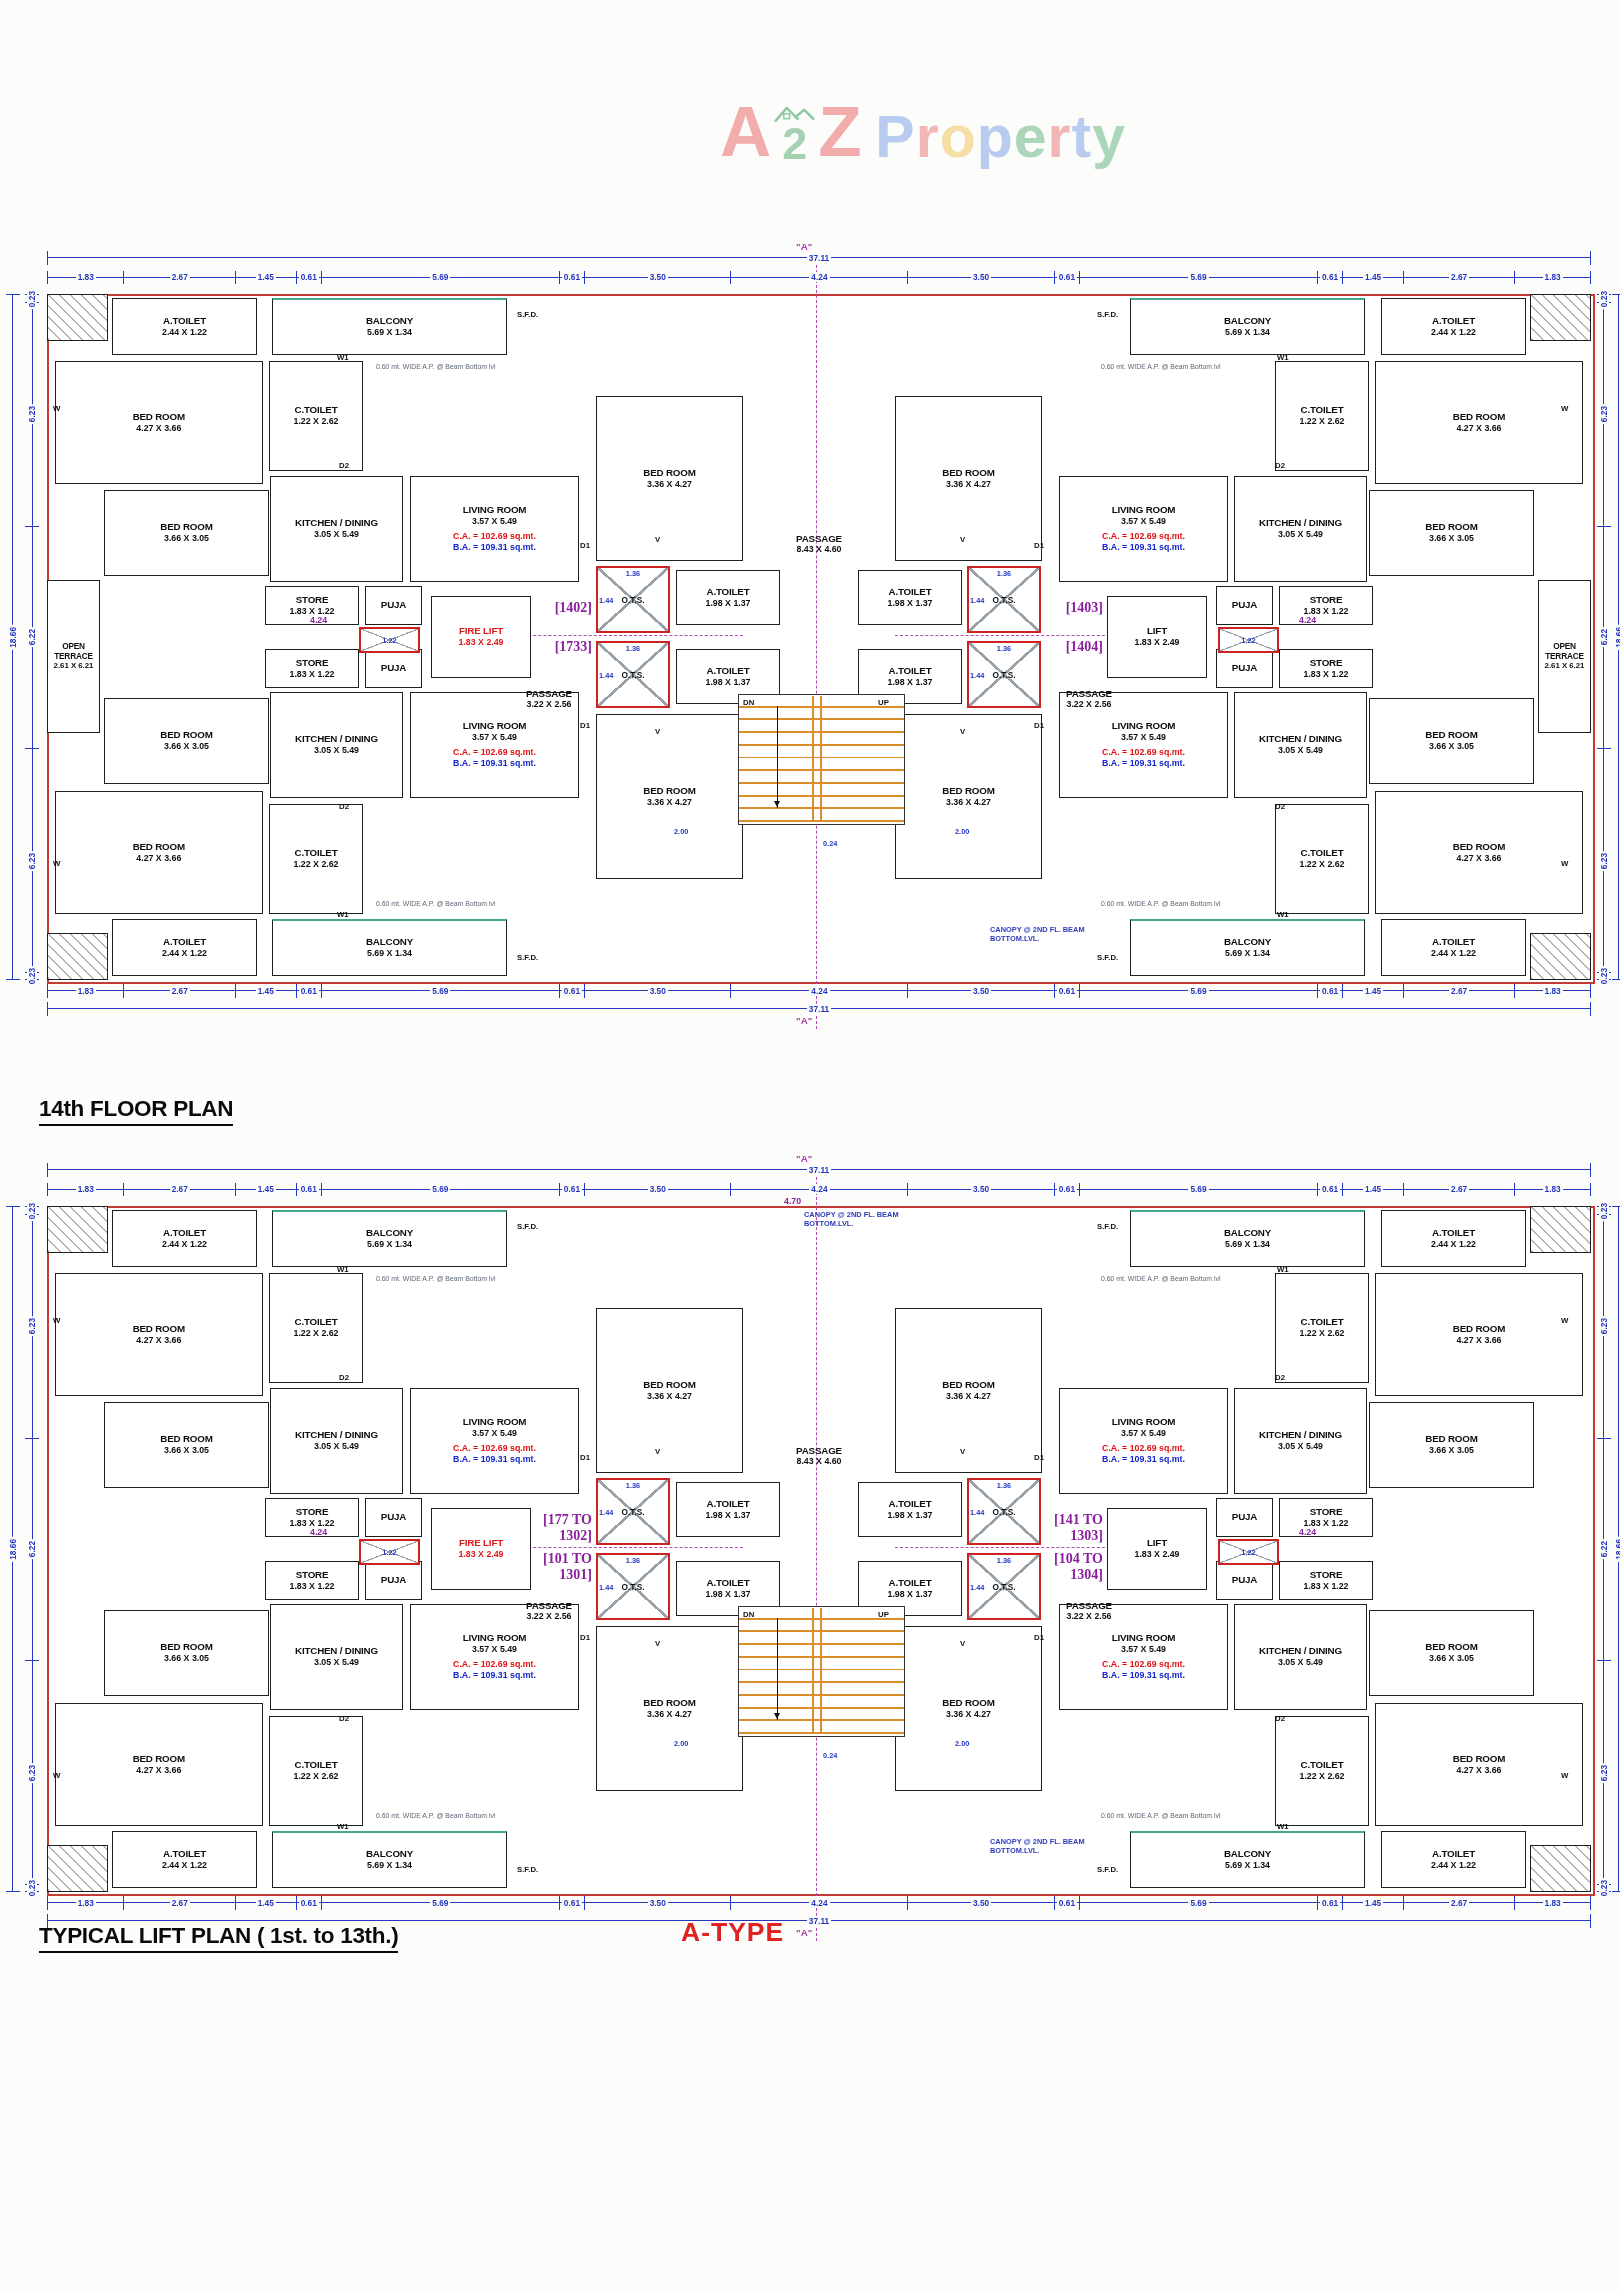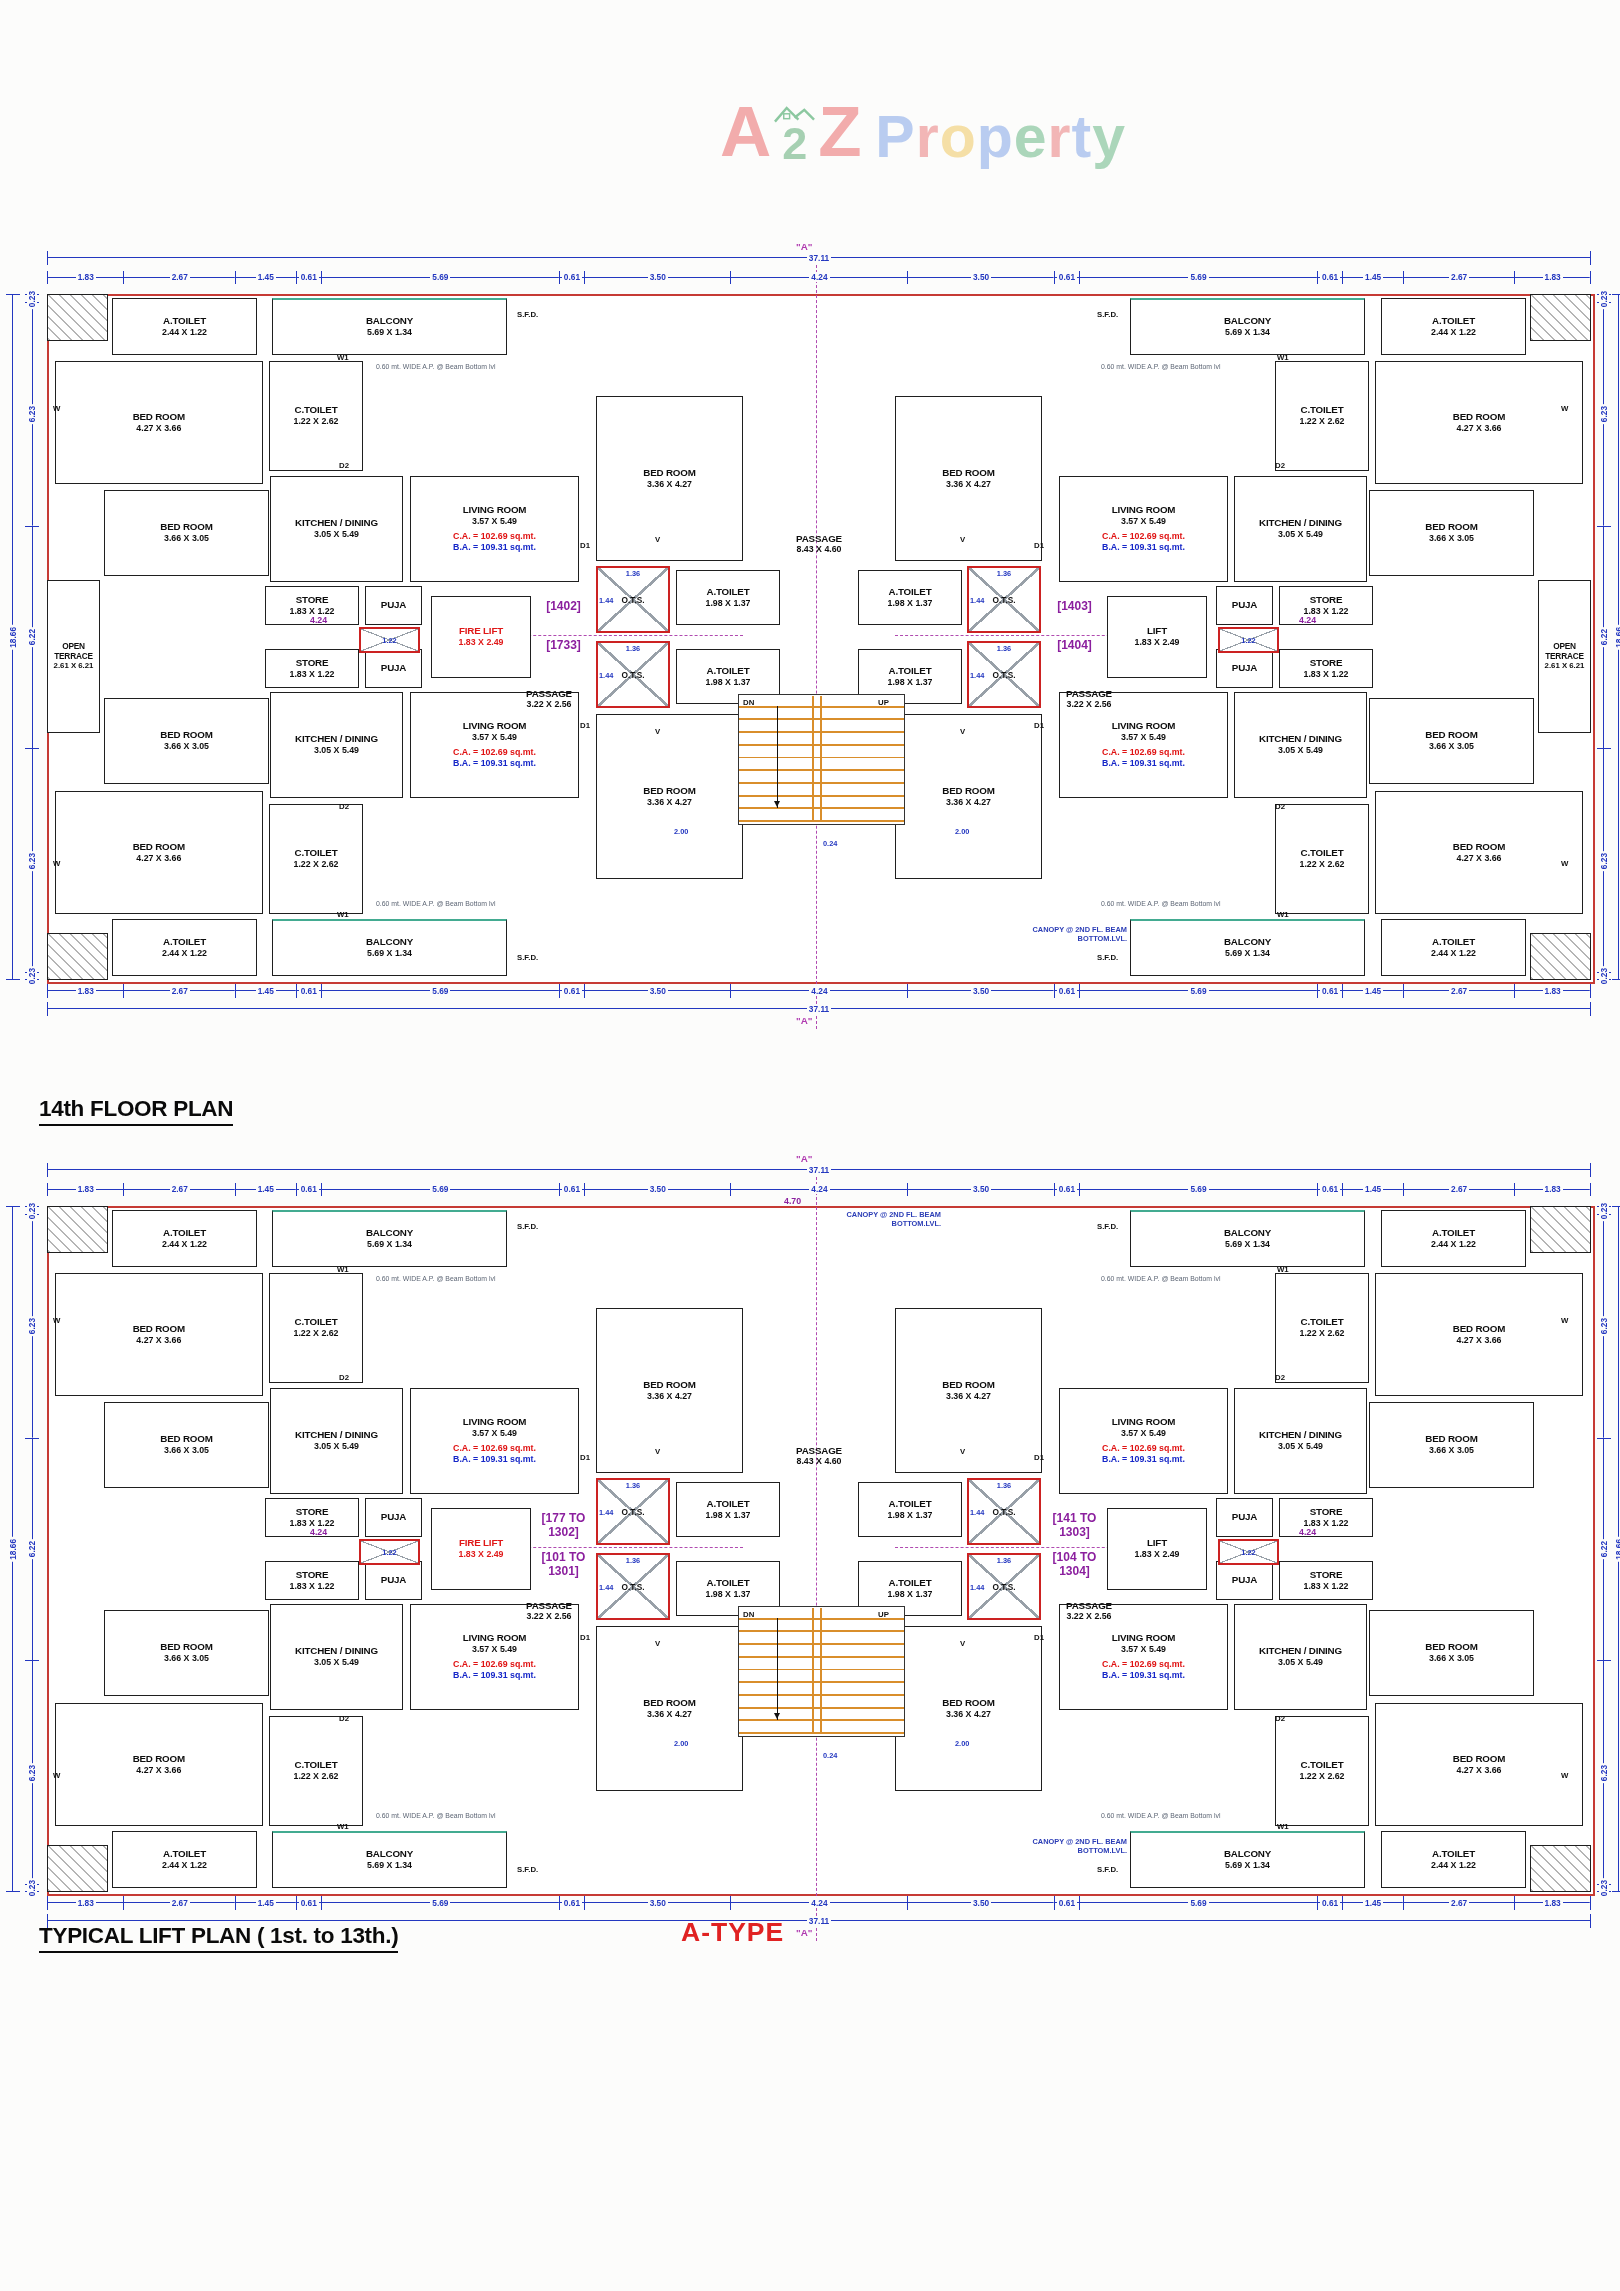--- a/index.html
+++ b/index.html
@@ -15,24 +15,24 @@
   .ca{font-size:8.8px;font-weight:bold;color:#e01212;margin-top:2.9px;line-height:1.2;}
   .ba{font-size:8.8px;font-weight:bold;color:#1526c8;line-height:1.2;}
   .redtext .nm,.redtext .dm{color:#e01818;}
   .hatch{background:repeating-linear-gradient(45deg,#b5b5b5 0 1.5px,#ffffff 1.5px 7.8px);}
   .balcony{border-top:2.9px solid #43ab91;}
   .otsbox{border:2px solid #cc2222;background:
     linear-gradient(to top right,transparent 48.6%,#98a0a8 48.6% 51.4%,transparent 51.4%),
     linear-gradient(to bottom right,transparent 48.6%,#98a0a8 48.6% 51.4%,transparent 51.4%),#ffffff;}
   .freelabel{position:absolute;display:flex;flex-direction:column;align-items:center;justify-content:center;
         text-align:center;z-index:3;}
-  .tag{position:absolute;font-size:12px;font-weight:bold;color:#8b1f9e;z-index:4;line-height:1.15;text-align:center;}
+  .tag{position:absolute;font-size:14px;font-weight:bold;color:#8b1f9e;z-index:4;line-height:1.15;text-align:right;font-family:Liberation Serif, serif;}
   .tiny{position:absolute;font-size:7.8px;font-weight:bold;color:#111;z-index:4;}
   .note{position:absolute;font-size:6.9px;color:#5d6675;z-index:4;white-space:nowrap;}
-  .bluenote{position:absolute;font-size:7.4px;font-weight:bold;color:#2b3db6;z-index:4;text-align:right;line-height:1.25;}
+  .bluenote{position:absolute;font-size:7.4px;font-weight:bold;color:#2b3db6;z-index:4;text-align:left;line-height:1.25;}
   .odim{position:absolute;font-size:7.4px;font-weight:bold;color:#2337c0;z-index:4;white-space:nowrap;}
   .pdim{position:absolute;font-size:8.8px;font-weight:bold;color:#8b1f9e;z-index:4;}
   .marker{position:absolute;font-size:9.8px;font-weight:bold;color:#b03ab0;z-index:4;}
   .pline-v{position:absolute;width:0;border-left:1.6px dashed #b04ab0;z-index:2;}
   .pline-h{position:absolute;height:0;border-top:1.6px dashed #b04ab0;z-index:2;}
   .stairs{position:absolute;border:1.5px solid #333;z-index:3;
           background:repeating-linear-gradient(180deg,#ffffff 0 10.8px,#d98e2b 10.8px 12.7px);}
   .stair-rail{position:absolute;width:5.9px;border-left:2px solid #d98e2b;border-right:2px solid #d98e2b;z-index:4;}
   .stair-arrow{position:absolute;border-left:1.5px solid #111;z-index:4;}
   .stair-arrow:after{content:"";position:absolute;left:-4.4px;bottom:-2px;border:3.9px solid transparent;border-top:6.9px solid #111;}

